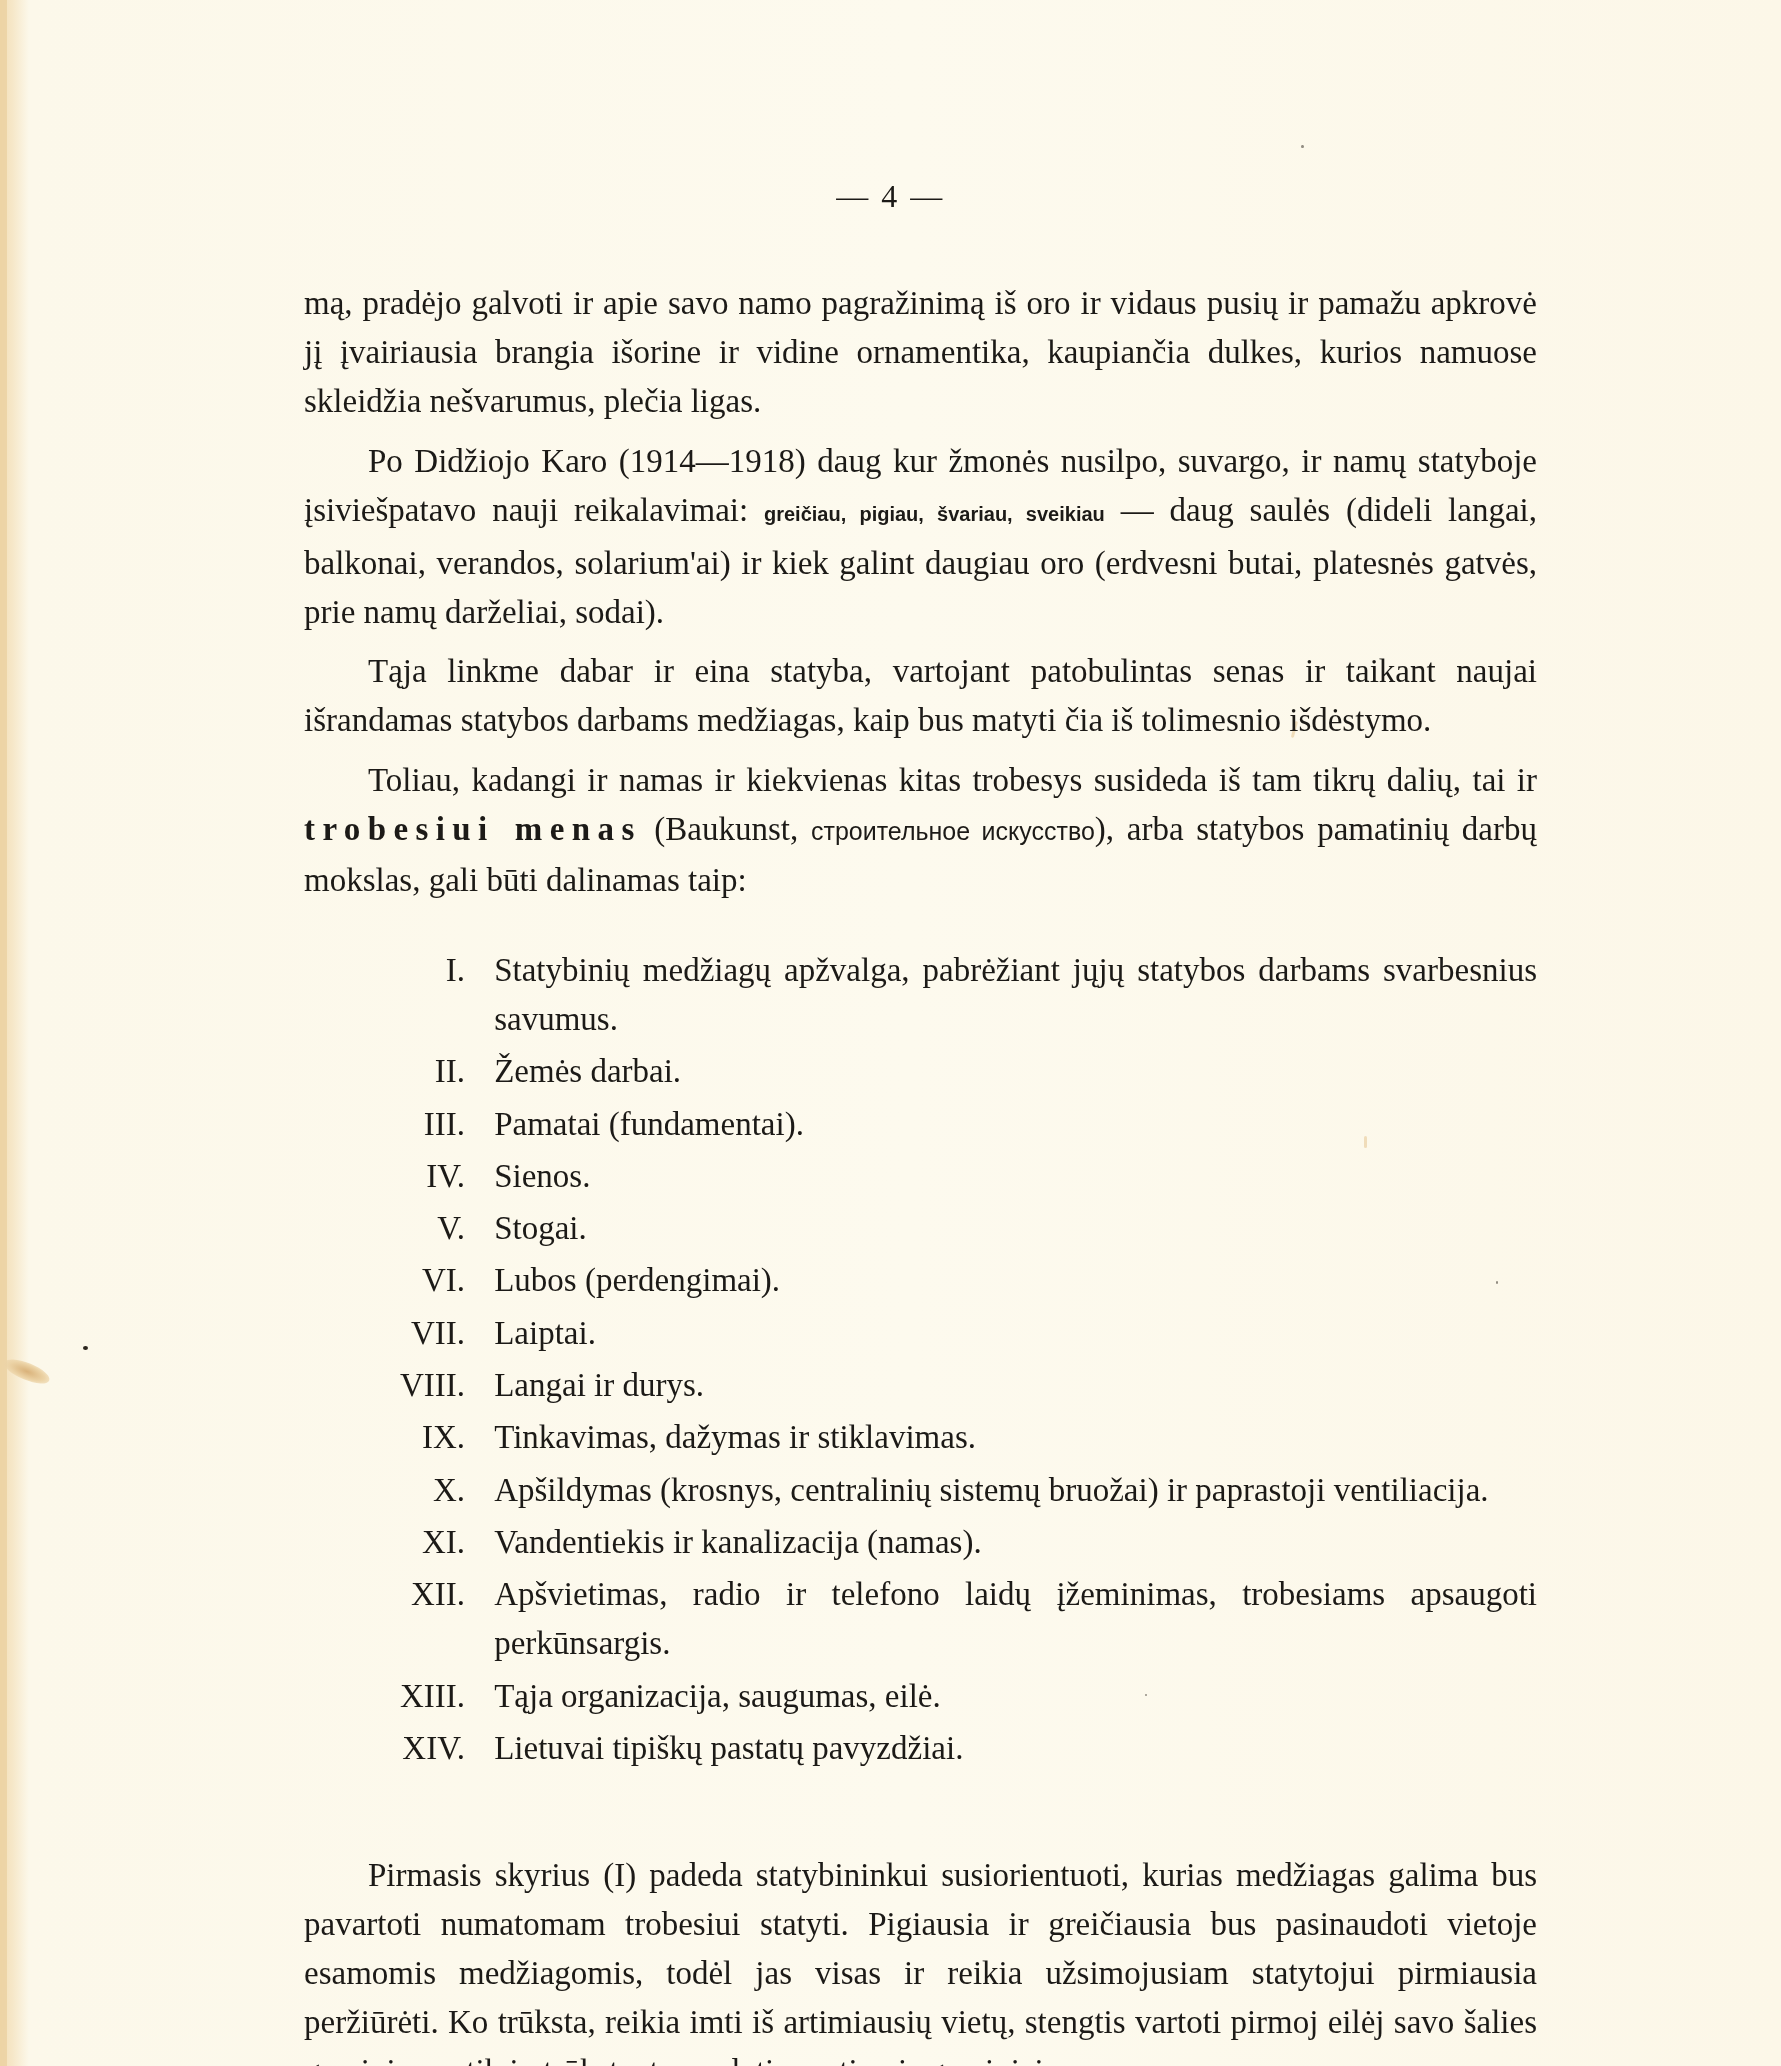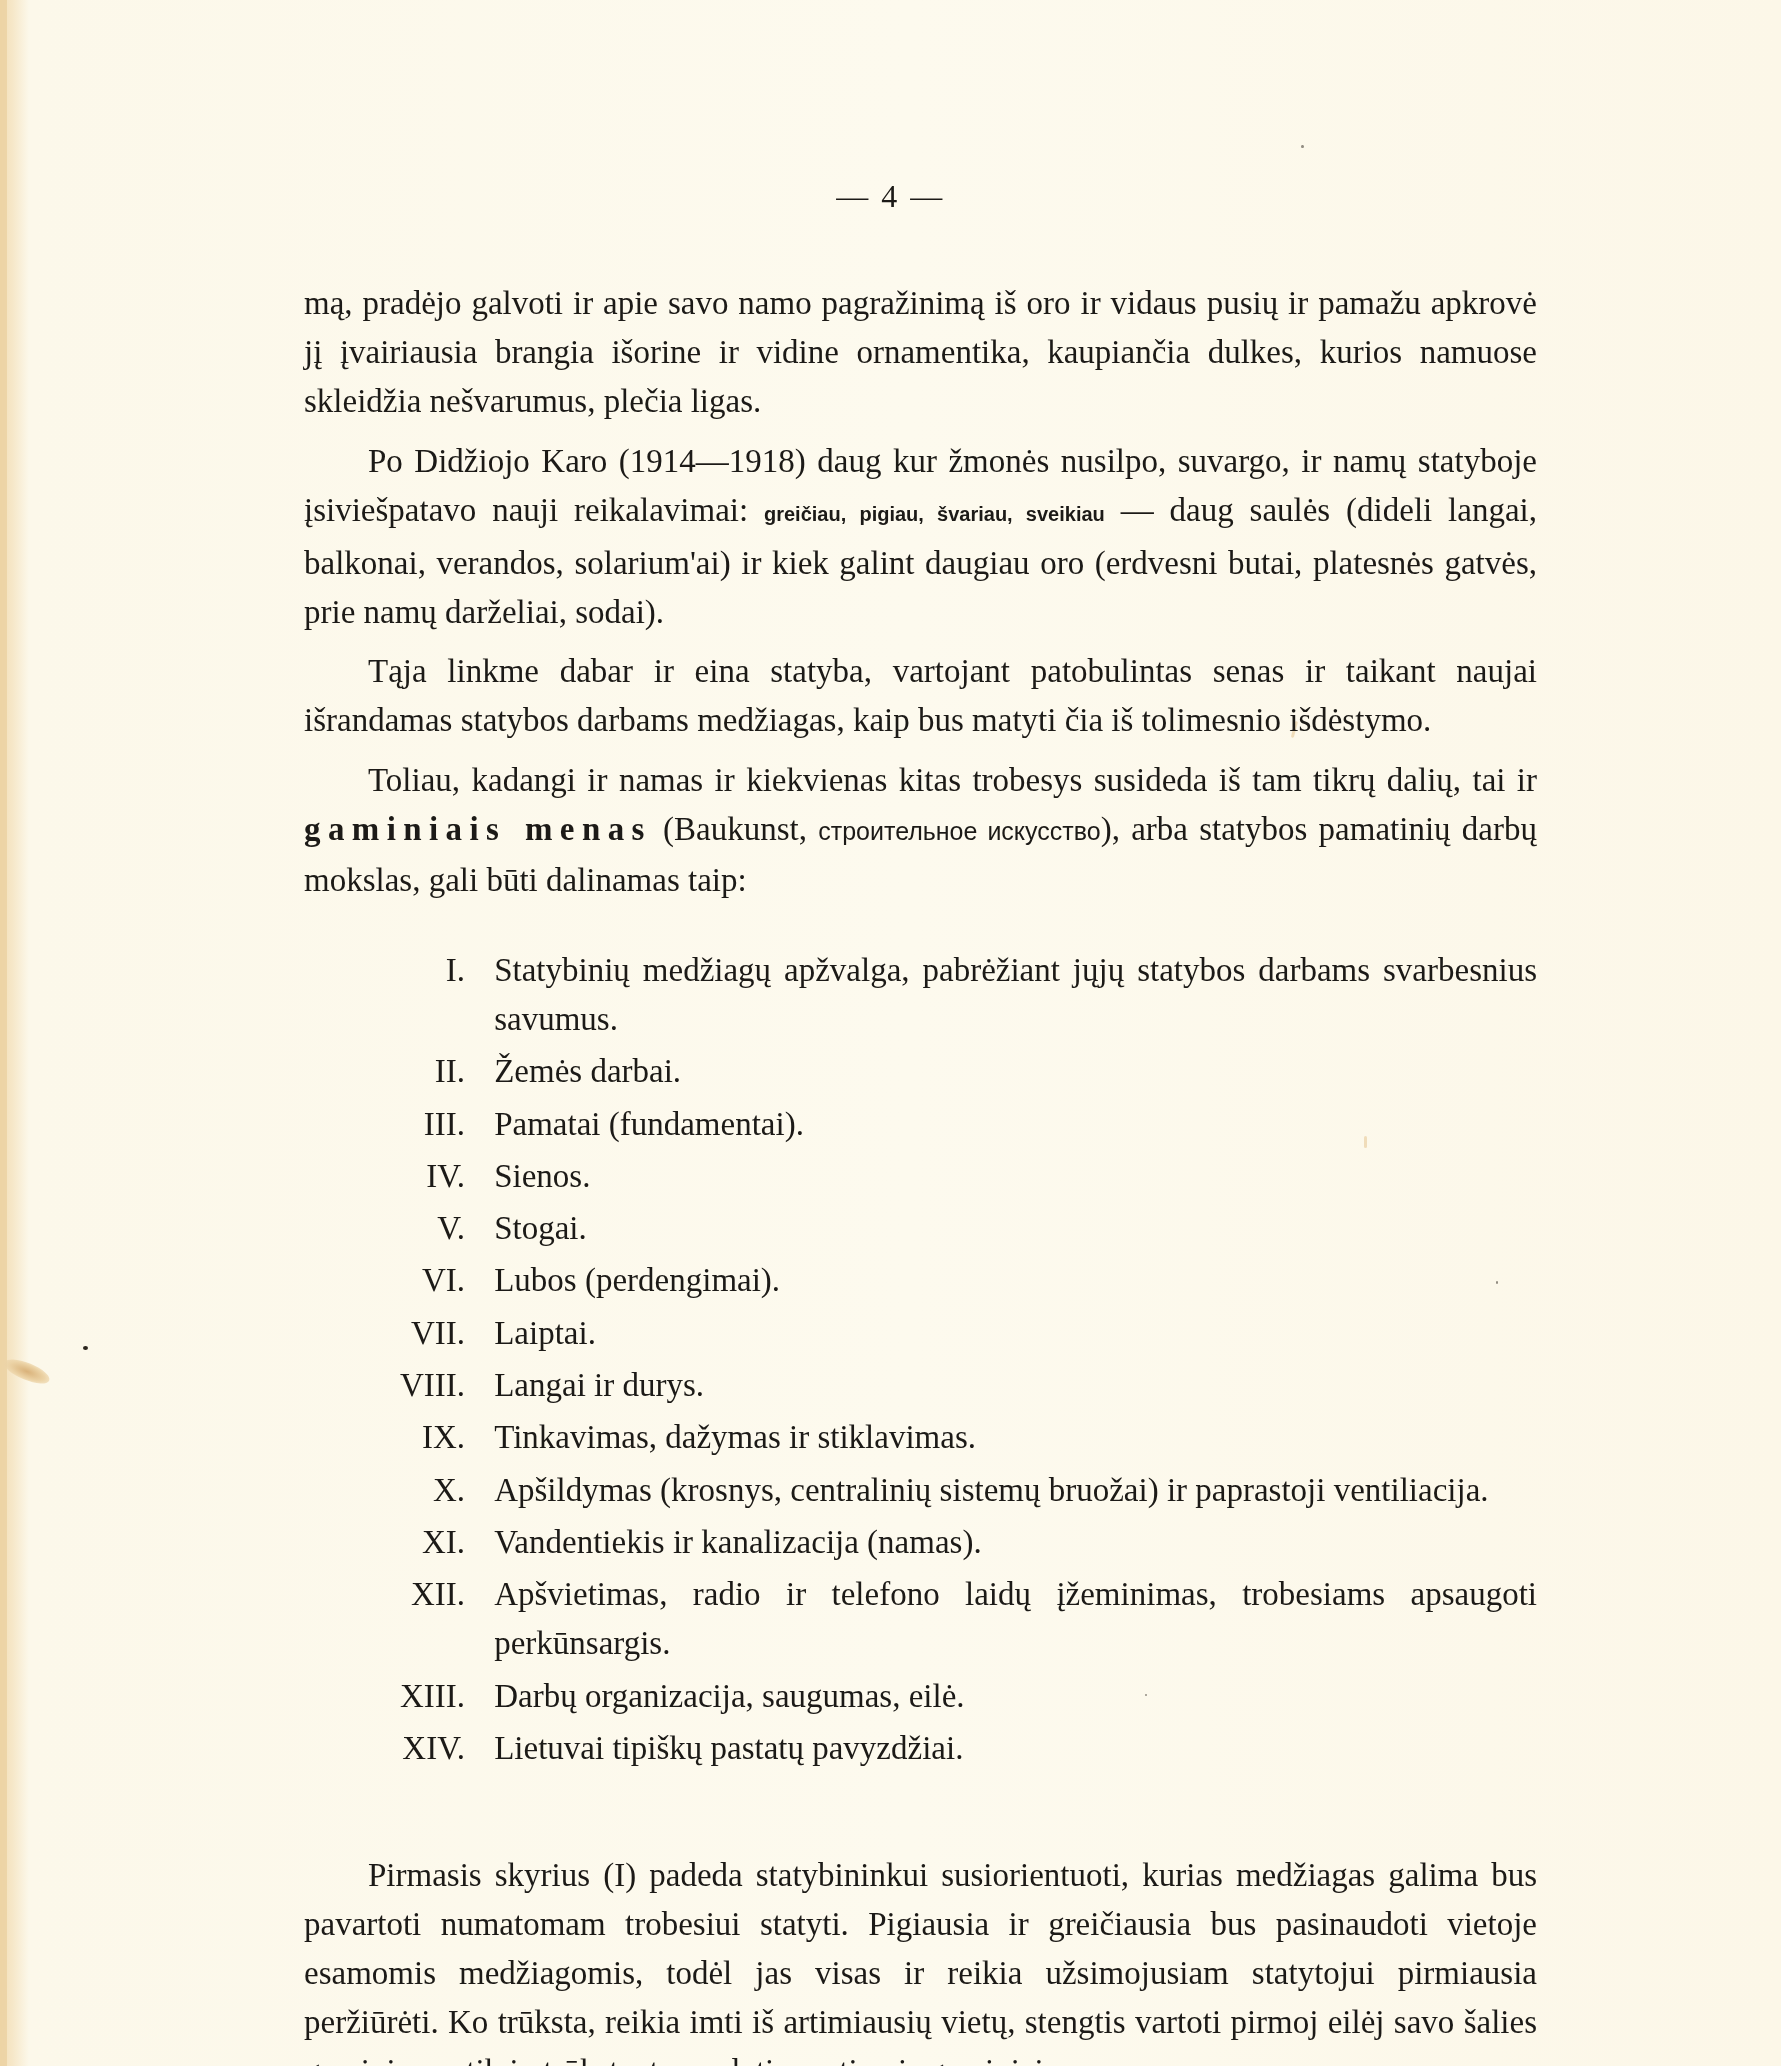--- a/index.html
+++ b/index.html
@@ -129,21 +129,21 @@
 
   <div class="page-number">— 4 —</div>
 
   <div class="text-block" style="top:279px;">
     <p>mą, pradėjo galvoti ir apie savo namo pagražinimą iš oro ir vidaus pusių ir pamažu apkrovė jį įvairiausia brangia išorine ir vidine ornamentika, kaupiančia dulkes, kurios namuose skleidžia nešvarumus, plečia ligas.</p>
     <div class="para-gap"></div>
     <p class="indent"><span>Po Didžiojo Karo (1914—1918) daug kur žmonės nusilpo, suvargo, ir namų statyboje įsiviešpatavo nauji reikalavimai: </span><span class="bold-term">greičiau, pigiau, švariau, sveikiau</span><span> — daug saulės (dideli langai, balkonai, verandos, solarium'ai) ir kiek galint daugiau oro (erdvesni butai, platesnės gatvės, prie namų darželiai, sodai).</span></p>
     <div class="para-gap"></div>
     <p class="indent">Tąja linkme dabar ir eina statyba, vartojant patobulintas senas ir taikant naujai išrandamas statybos darbams medžiagas, kaip bus matyti čia iš tolimesnio išdėstymo.</p>
     <div class="para-gap"></div>
-    <p class="indent"><span>Toliau, kadangi ir namas ir kiekvienas kitas trobesys susideda iš tam tikrų dalių, tai ir </span><span class="spaced-term">gaminiais menas</span><span> (Baukunst, </span><span class="cyrillic">строительное искусство</span><span>), arba statybos pamatinių darbų mokslas, gali būti dalinamas taip:</span></p>
+    <p class="indent"><span>Toliau, kadangi ir namas ir kiekvienas kitas trobesys susideda iš tam tikrų dalių, tai ir </span><span class="spaced-term">trobesiui menas</span><span> (Baukunst, </span><span class="cyrillic">строительное искусство</span><span>), arba statybos pamatinių darbų mokslas, gali būti dalinamas taip:</span></p>
   </div>
 
   <div class="list">
     <div class="list-item">
         <span class="list-num">I.</span>
         <span class="list-text">Statybinių medžiagų apžvalga, pabrėžiant jųjų statybos darbams svarbesnius savumus.</span>
       </div>
     <div class="list-item">
         <span class="list-num">II.</span>
         <span class="list-text">Žemės darbai.</span>
@@ -183,21 +183,21 @@
     <div class="list-item">
         <span class="list-num">XI.</span>
         <span class="list-text">Vandentiekis ir kanalizacija (namas).</span>
       </div>
     <div class="list-item">
         <span class="list-num">XII.</span>
         <span class="list-text">Apšvietimas, radio ir telefono laidų įžeminimas, trobesiams apsaugoti perkūnsargis.</span>
       </div>
     <div class="list-item">
         <span class="list-num">XIII.</span>
-        <span class="list-text">Darbų organizacija, saugumas, eilė.</span>
+        <span class="list-text">Tąja organizacija, saugumas, eilė.</span>
       </div>
     <div class="list-item">
         <span class="list-num">XIV.</span>
         <span class="list-text">Lietuvai tipiškų pastatų pavyzdžiai.</span>
       </div>
   </div>
 
   <div class="text-block" style="top:1851px;">
     <p class="indent">Pirmasis skyrius (I) padeda statybininkui susiorientuoti, kurias medžiagas galima bus pavartoti numatomam trobesiui statyti.  Pigiausia ir greičiausia bus pasinaudoti vietoje esamomis medžiagomis, todėl jas visas ir reikia užsimojusiam statytojui pirmiausia peržiūrėti.  Ko trūksta, reikia imti iš artimiausių vietų, stengtis vartoti pirmoj eilėj savo šalies gaminius, o tik jų trūkstant, naudotis svetimais gaminiais.</p>
 

